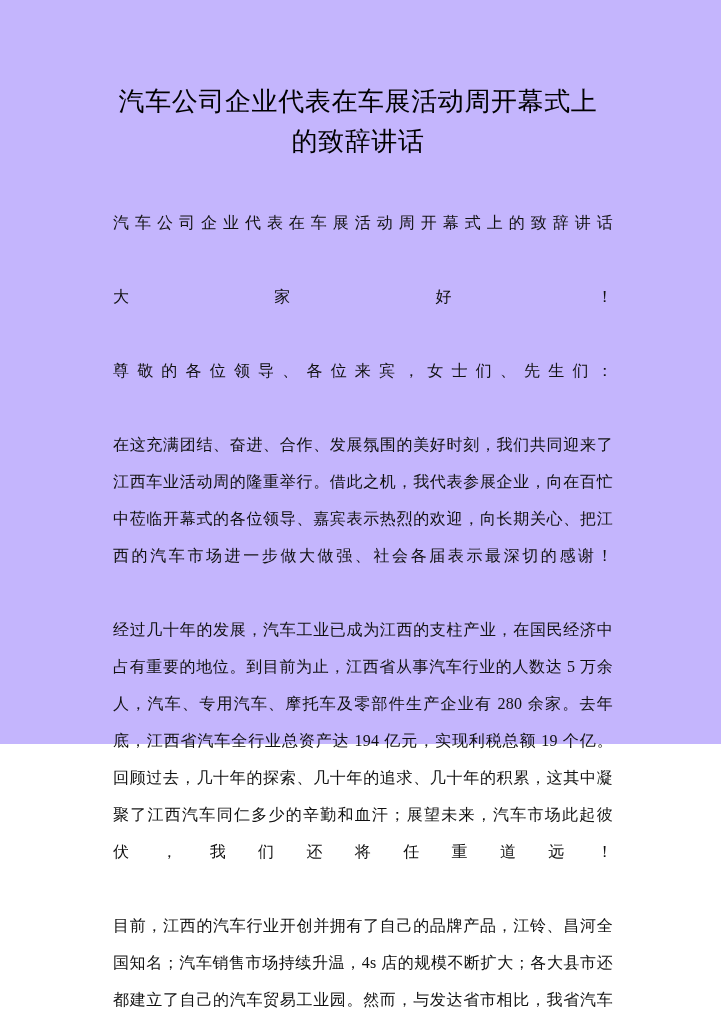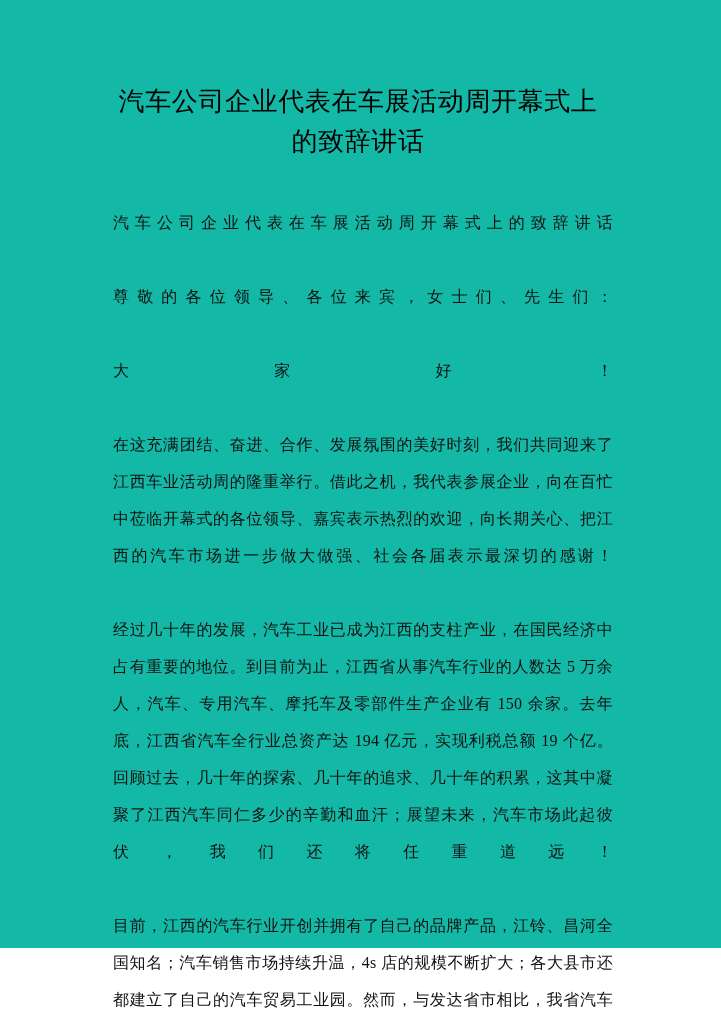--- a/index.html
+++ b/index.html
@@ -12,22 +12,22 @@
     height: 1020px;
     overflow: hidden;
     font-family: "Liberation Serif", "DejaVu Serif", serif;
     color: #0a0a0a;
     -webkit-font-smoothing: antialiased;
   }
 
   #page {
     position: relative;
     width: 721px;
-    height: 948px;
-    background: #14b8a6;
+    height: 744px;
+    background: #c4b5fd;
     box-sizing: border-box;
   }
 
   
   .doc-title {
     position: absolute;
     left: 112px;
     top: 82px;
     width: 492px;
     text-align: center;
@@ -68,20 +68,20 @@
 </style>
 </head>
 <body>
 
 <div id="page">
 
   <h1 class="doc-title">汽车公司企业代表在车展活动周开幕式上的致辞讲话</h1>
 
   <div class="doc-body">
     <p class="para"> 汽车公司企业代表在车展活动周开幕式上的致辞讲话</p>
+    <p class="para">大家好！</p>
     <p class="para">尊敬的各位领导、各位来宾，女士们、先生们：</p>
-    <p class="para">大家好！</p>
     <p class="para">在这充满团结、奋进、合作、发展氛围的美好时刻，我们共同迎来了江西车业活动周的隆重举行。借此之机，我代表参展企业，向在百忙中莅临开幕式的各位领导、嘉宾表示热烈的欢迎，向长期关心、把江西的汽车市场进一步做大做强、社会各届表示最深切的感谢！</p>
-    <p class="para">经过几十年的发展，汽车工业已成为江西的支柱产业，在国民经济中占有重要的地位。到目前为止，江西省从事汽车行业的人数达 5 万余人，汽车、专用汽车、摩托车及零部件生产企业有 150 余家。去年底，江西省汽车全行业总资产达 194 亿元，实现利税总额 19 个亿。回顾过去，几十年的探索、几十年的追求、几十年的积累，这其中凝聚了江西汽车同仁多少的辛勤和血汗；展望未来，汽车市场此起彼伏，我们还将任重道远！</p>
+    <p class="para">经过几十年的发展，汽车工业已成为江西的支柱产业，在国民经济中占有重要的地位。到目前为止，江西省从事汽车行业的人数达 5 万余人，汽车、专用汽车、摩托车及零部件生产企业有 280 余家。去年底，江西省汽车全行业总资产达 194 亿元，实现利税总额 19 个亿。回顾过去，几十年的探索、几十年的追求、几十年的积累，这其中凝聚了江西汽车同仁多少的辛勤和血汗；展望未来，汽车市场此起彼伏，我们还将任重道远！</p>
     <p class="para">目前，江西的汽车行业开创并拥有了自己的品牌产品，江铃、昌河全国知名；汽车销售市场持续升温，4s 店的规模不断扩大；各大县市还都建立了自己的汽车贸易工业园。然而，与发达省市相比，我省汽车行业在产能、自主创新的水平上还存有不少差距。在此，我代表参展企业向大家承诺，我们将通过自身的努力和综合优势，遵循“联合·创新·和谐”的发展理念，逐步形成生产、销售的规模化、集团化，把江西的汽车品牌打出去，把江西的汽车市场进一步做大做强！</p>
   </div>
 
 </div>
 
 </body></html>

